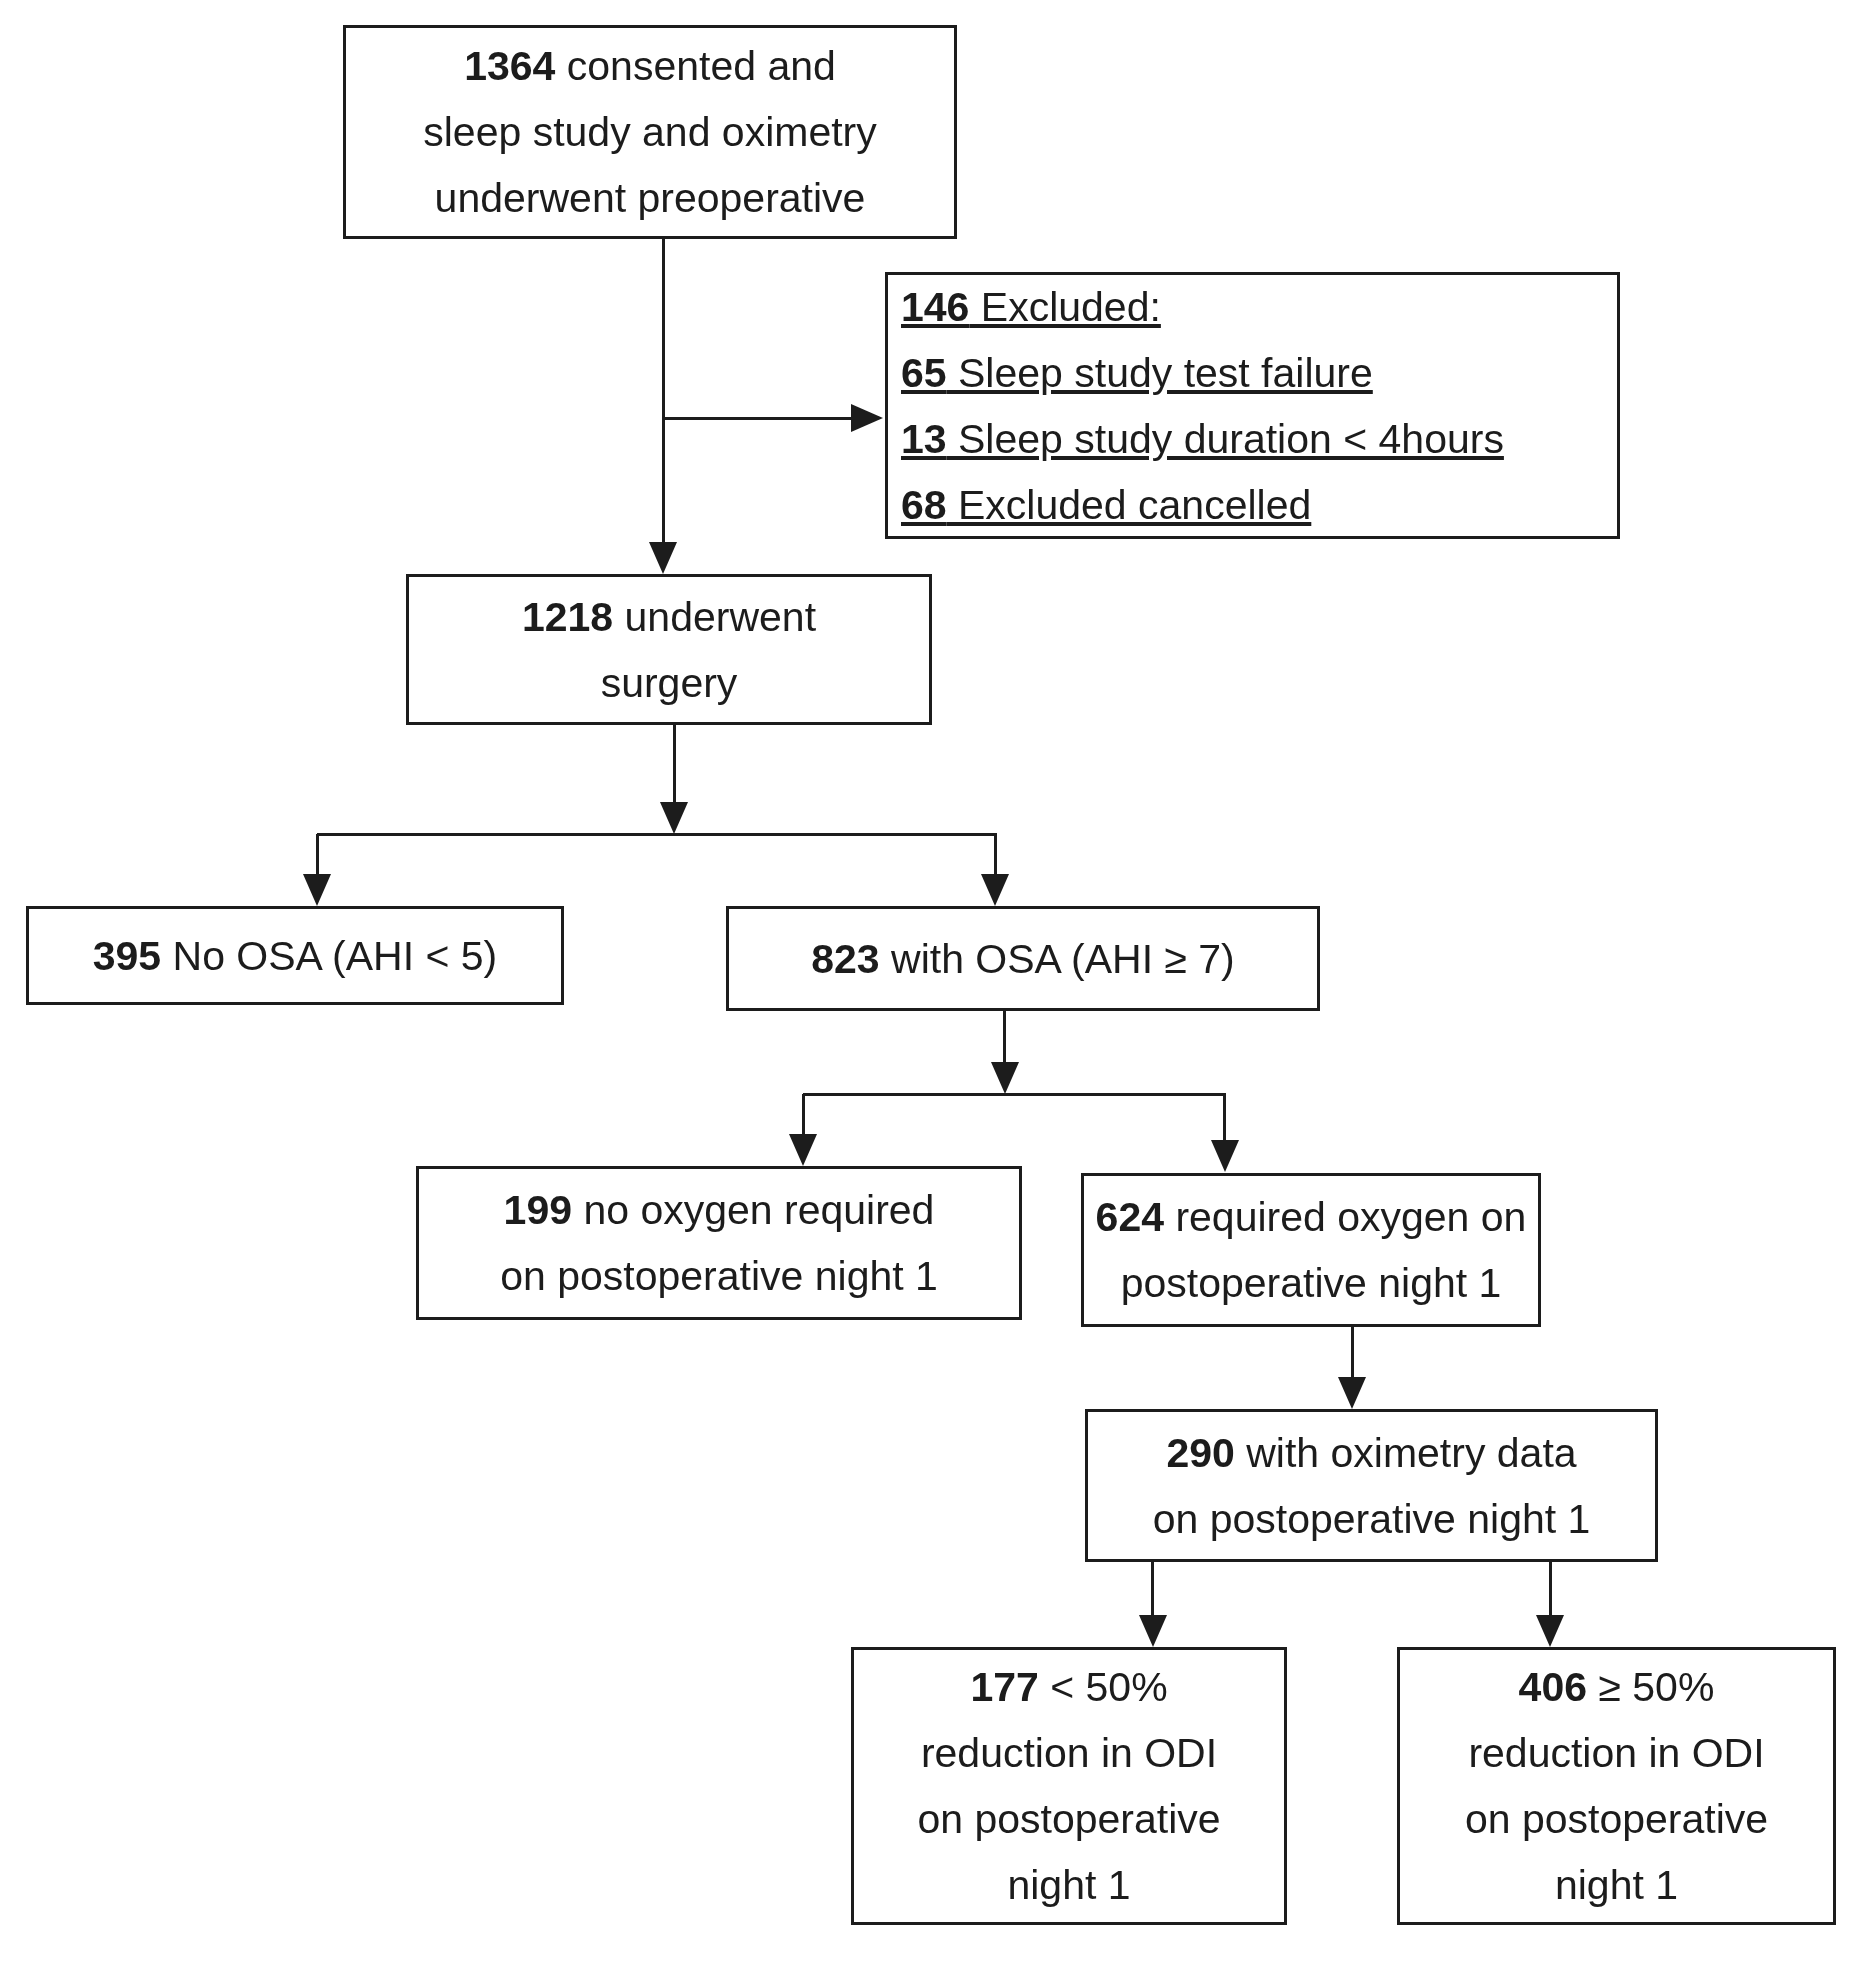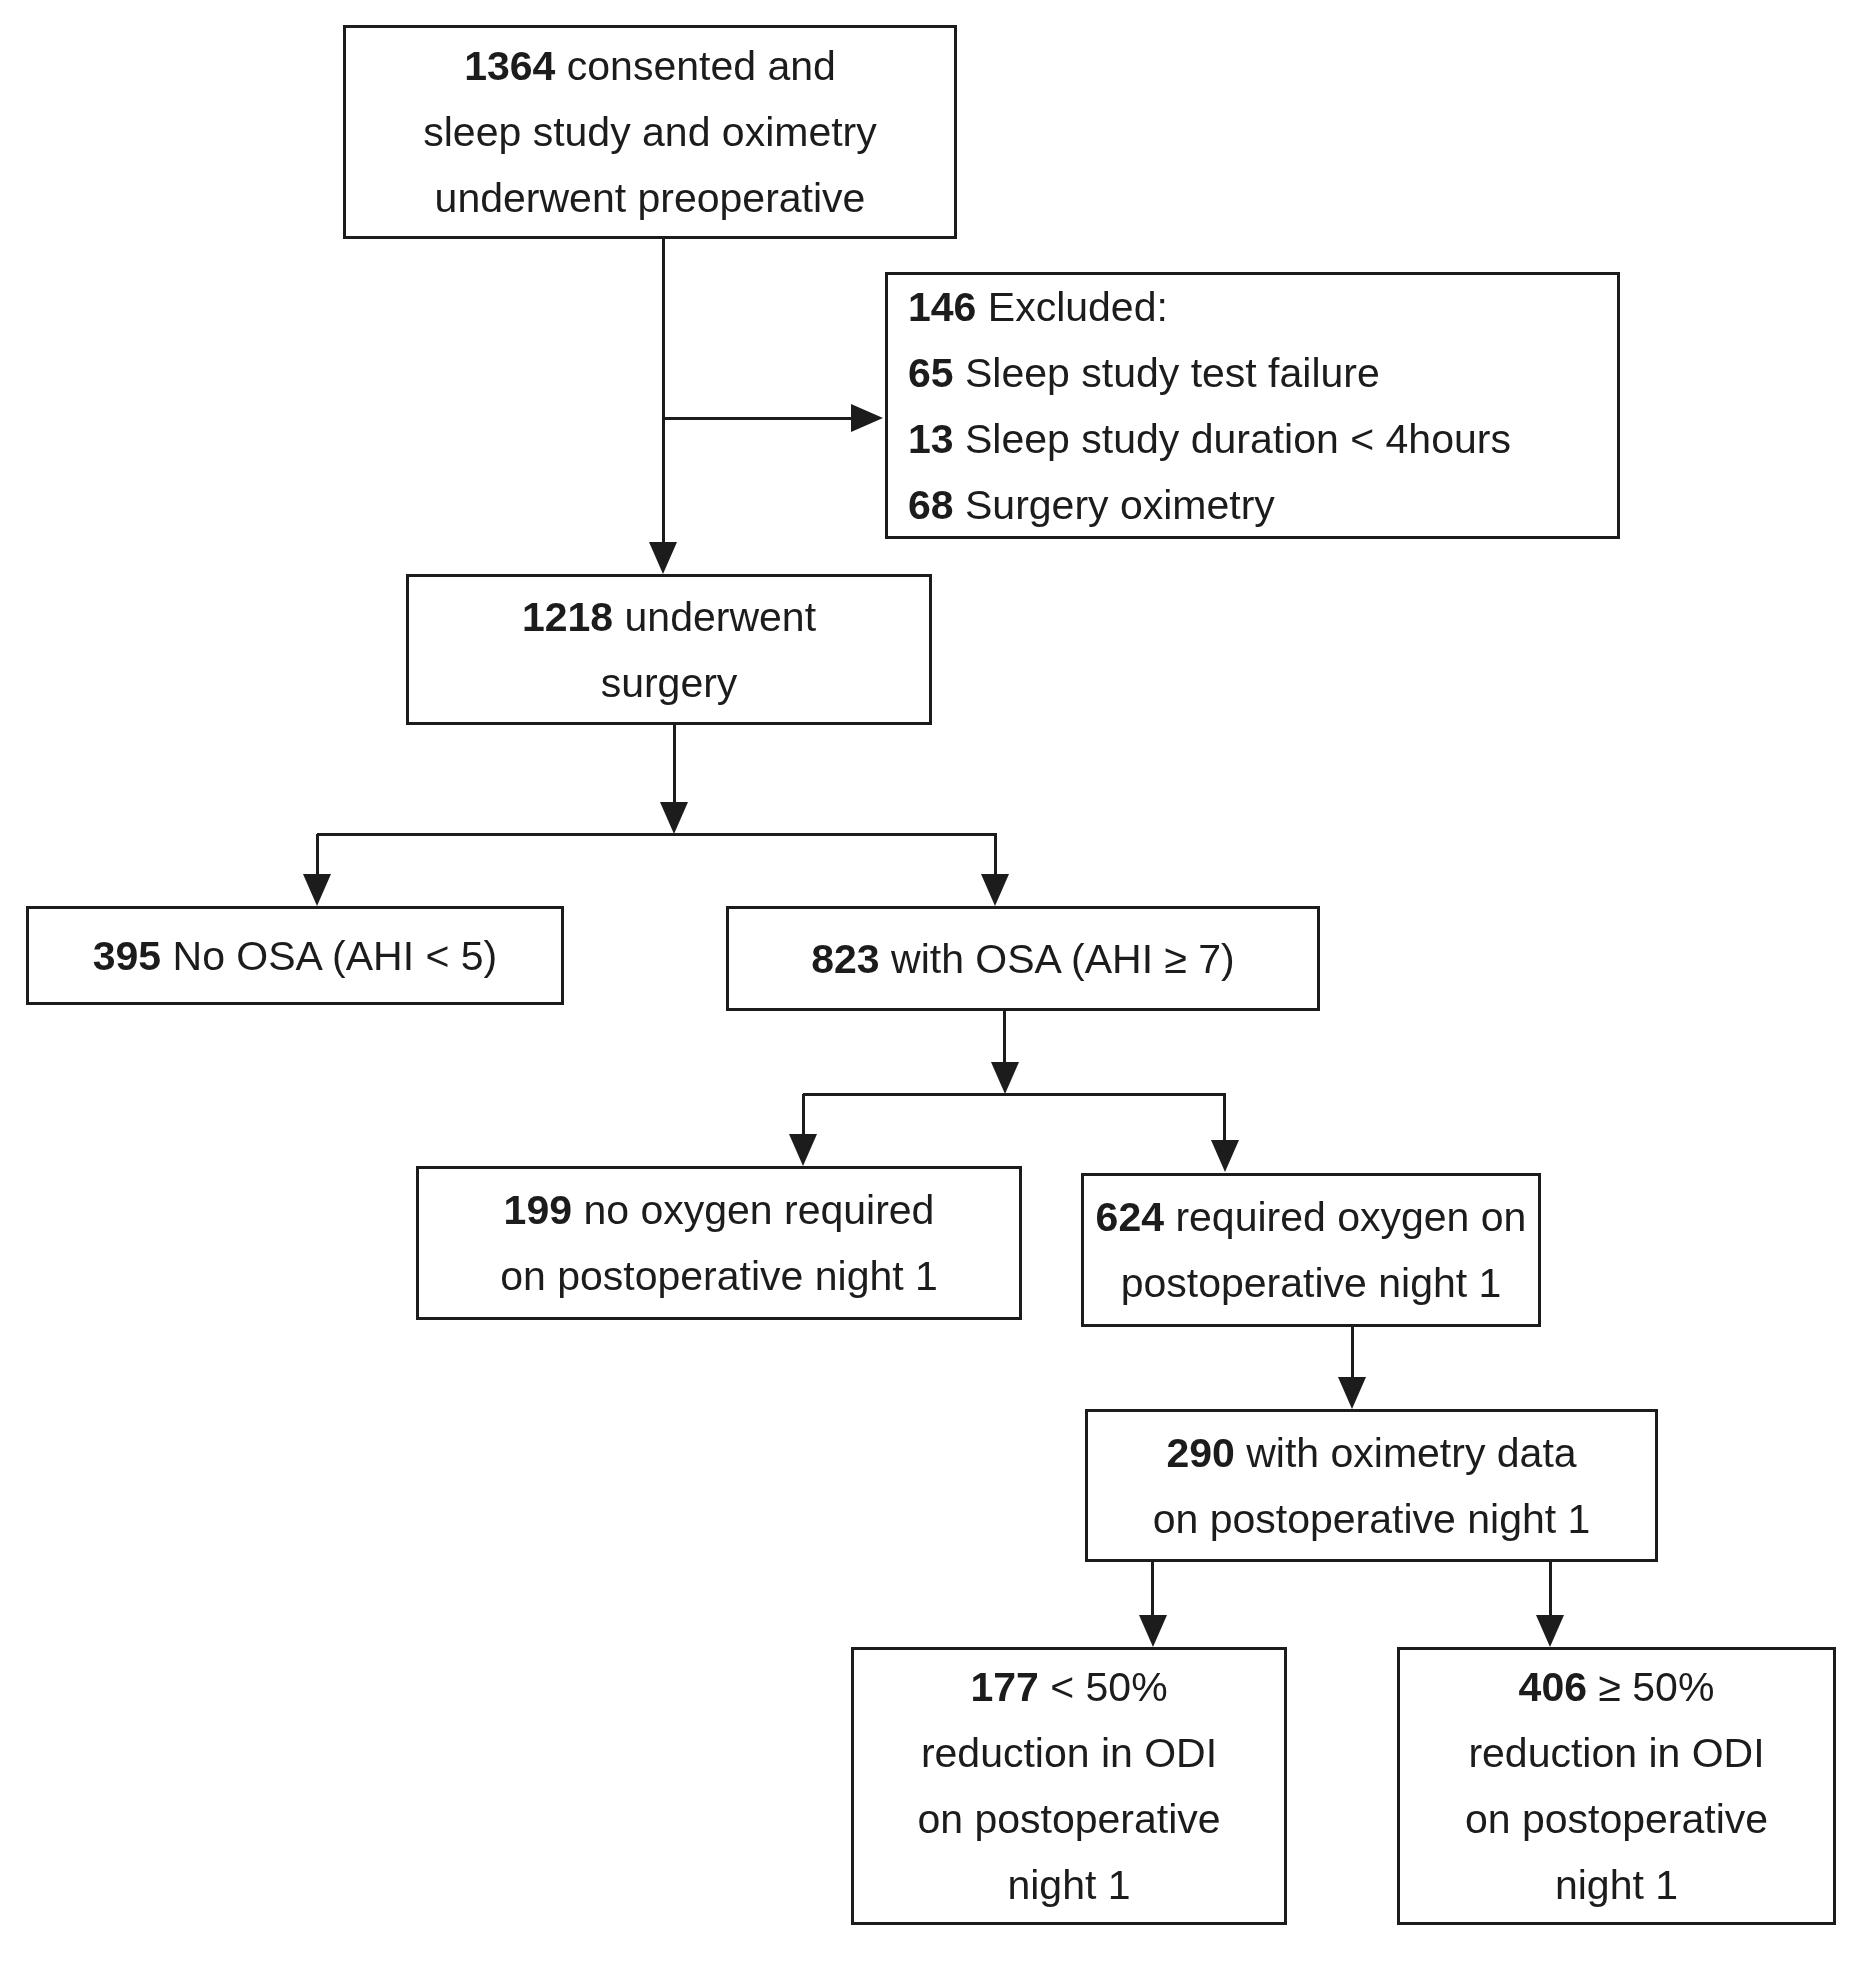--- a/index.html
+++ b/index.html
@@ -24,22 +24,23 @@
     flex-direction:column;
     justify-content:center;
     align-items:center;
     font-size:41px;
     line-height:66px;
     text-align:center;
   }
   .box.left-align{
     align-items:flex-start;
     text-align:left;
-    padding-left:20px;
+    padding-left:13px;
     padding-right:11.5px;
+    text-decoration:underline;
   }
   .tline b{font-weight:700;margin-top:22px;}
   .shaft{position:absolute;background:var(--ink);}
   .ah-down{
     position:absolute;width:0;height:0;
     border-left:14px solid transparent;
     border-right:14px solid transparent;
     border-top:32px solid var(--ink);
   }
   .ah-right{
@@ -57,21 +58,21 @@
   <div class="box" style="left:343px;top:25px;width:614px;height:214px">
     <div class="tline"><b>1364</b><span> consented and</span></div>
     <div class="tline"><b></b><span>sleep study and oximetry</span></div>
     <div class="tline"><b></b><span>underwent preoperative</span></div>
   </div>
 
   <div class="box left-align" style="left:885px;top:272px;width:735px;height:267px">
     <div class="tline"><b>146</b><span> Excluded:</span></div>
     <div class="tline"><b>65</b><span> Sleep study test failure</span></div>
     <div class="tline"><b>13</b><span> Sleep study duration &lt; 4hours</span></div>
-    <div class="tline"><b>68</b><span> Surgery oximetry</span></div>
+    <div class="tline"><b>68</b><span> Excluded cancelled</span></div>
   </div>
 
   <div class="box" style="left:406px;top:574px;width:526px;height:151px">
     <div class="tline"><b>1218</b><span> underwent</span></div>
     <div class="tline"><b></b><span>surgery</span></div>
   </div>
 
   <div class="box" style="left:26px;top:906px;width:538px;height:99px">
     <div class="tline"><b>395</b><span> No OSA (AHI &lt; 5)</span></div>
   </div>

